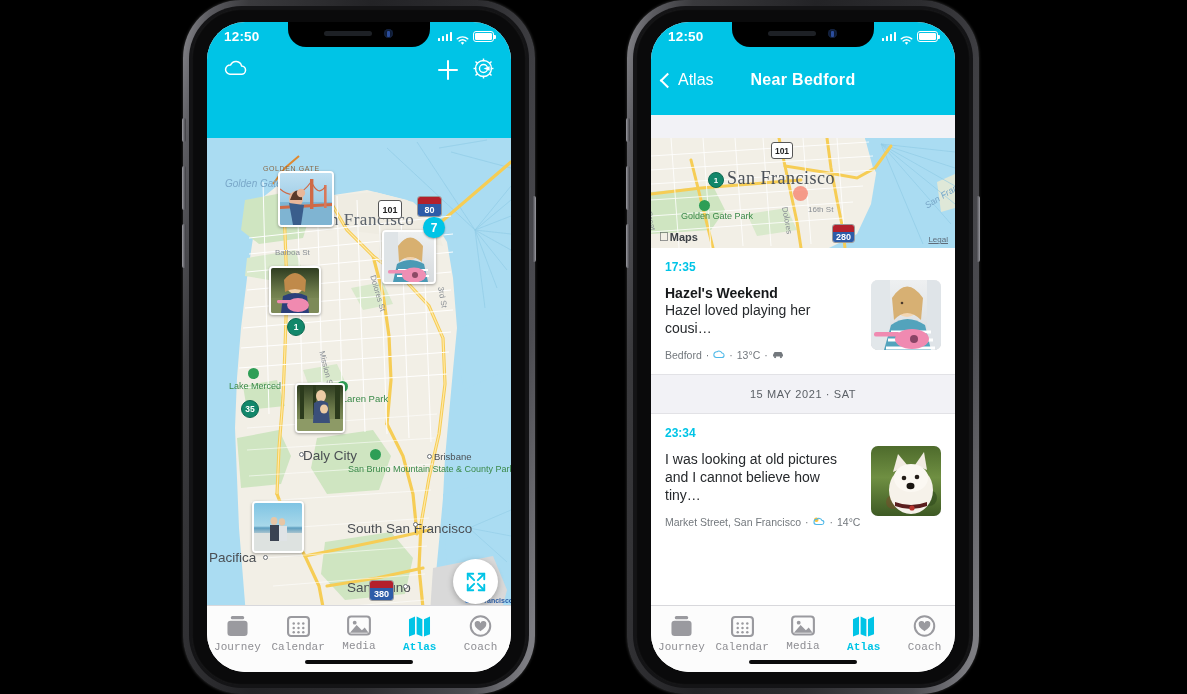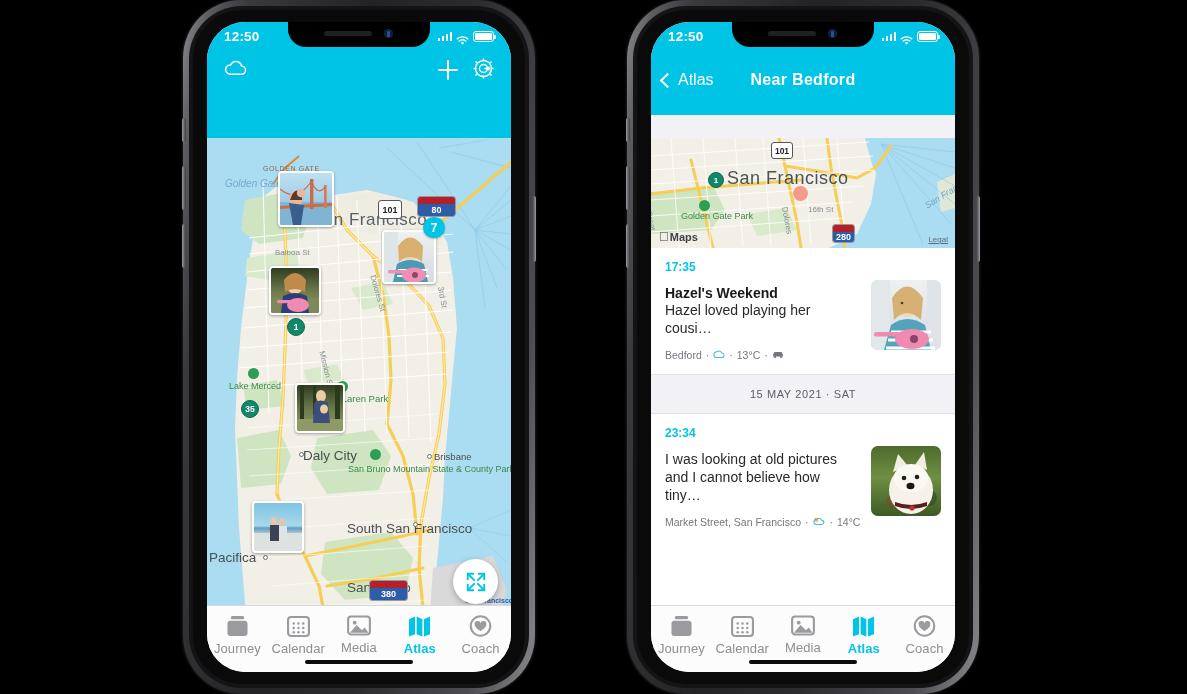--- a/index.html
+++ b/index.html
@@ -82,47 +82,47 @@
       font-size:12px;font-weight:600;padding:0 5px;box-sizing:border-box;
       box-shadow:0 1px 2px rgba(0,0,0,.3);}
   .shield{position:absolute;width:17px;height:19px;border-radius:3px;
       background:#fff;border:1.4px solid #1c7a55;color:#1c7a55;
       display:flex;align-items:center;justify-content:center;font-size:8.5px;font-weight:bold;
       box-sizing:border-box;}
   .shield.teal{background:#12876a;border-color:#0d6a52;color:#fff;border-radius:50%;width:18px;height:18px;}
   .ushield{position:absolute;width:24px;height:19px;background:#fff;border:1.5px solid #555;
       border-radius:3px;display:flex;align-items:center;justify-content:center;
       font-size:9px;font-weight:bold;color:#222;box-sizing:border-box;}
-  .ishield{position:absolute;width:39px;height:21px;background:#fff;border-radius:3px;
+  .ishield{position:absolute;width:25px;height:21px;background:#fff;border-radius:3px;
       overflow:hidden;border:1px solid #999;box-sizing:border-box;}
   .ishield b{position:absolute;left:0;top:0;right:0;height:7px;background:#b3202c;}
   .ishield u{position:absolute;left:0;top:7px;right:0;bottom:0;background:#2d5ca8;
       color:#fff;font-size:9px;font-weight:bold;text-decoration:none;
       display:flex;align-items:center;justify-content:center;}
   .maplbl{position:absolute;color:#4b4f54;font-size:10px;white-space:nowrap;}
-  .maplbl.big{font-size:17px;color:#59616b;letter-spacing:.5px;}
+  .maplbl.big{font-size:17px;color:#59616b;letter-spacing:.5px;font-family:Liberation Serif, serif;}
   .maplbl.mid{font-size:13.5px;color:#4b4f54;}
   .maplbl.water{color:#7aa8c9;font-style:italic;}
   .maplbl.park{color:#3b8a4a;font-size:9px;text-align:center;}
   .maplbl.street{font-size:8px;color:#8a8f95;}
   .dotpt{position:absolute;width:5px;height:5px;border-radius:50%;border:1.4px solid #6b7076;background:#fff;box-sizing:border-box;}
   .parkpin{position:absolute;width:11px;height:11px;border-radius:50%;background:#2e9e56;}
 
   .amaps{position:absolute;left:8px;bottom:6px;display:flex;align-items:center;
       font-size:12px;font-weight:600;color:#3c4146;}
   .amaps .apple{font-size:13px;margin-right:1px;}
   .legal{position:absolute;right:7px;bottom:6px;font-size:8px;color:#5d6b78;text-decoration:underline;}
   .fab{position:absolute;right:13px;bottom:24px;width:45px;height:45px;border-radius:50%;
       background:#fff;box-shadow:0 2px 6px rgba(0,0,0,.28);display:flex;align-items:center;justify-content:center;}
 
   
   .tabbar{position:absolute;left:0;bottom:0;width:100%;height:66px;background:#fcfcfc;
       border-top:.5px solid #d8d8dc;display:flex;z-index:20;}
   .tab{flex:1;display:flex;flex-direction:column;align-items:center;justify-content:flex-start;padding-top:9px;gap:4px;}
-  .tab .tl{font-size:13px;color:#8e8e93;letter-spacing:.1px;}
+  .tab .tl{font-size:11px;color:#8e8e93;letter-spacing:.1px;font-family:Liberation Mono, monospace;}
   .tab.active .tl{color:var(--cyan);font-weight:600;}
   .homebar{position:absolute;left:50%;transform:translateX(-50%);bottom:8px;
       width:108px;height:4.5px;border-radius:3px;background:#0b0b0c;z-index:30;}
 
   
   .hdr-nav{position:absolute;left:0;top:0;width:100%;height:93px;background:var(--cyan);z-index:10;}
   .navrow{position:absolute;left:0;top:40px;width:100%;height:36px;display:flex;align-items:center;}
   .backbtn{position:absolute;left:11px;display:flex;align-items:center;gap:5px;color:#fff;font-size:16px;}
   .chev{width:9px;height:9px;border-left:2.4px solid #fff;border-bottom:2.4px solid #fff;transform:rotate(45deg);}
   .navtitle{width:100%;text-align:center;color:#fff;font-size:16px;font-weight:bold;letter-spacing:.3px;}

